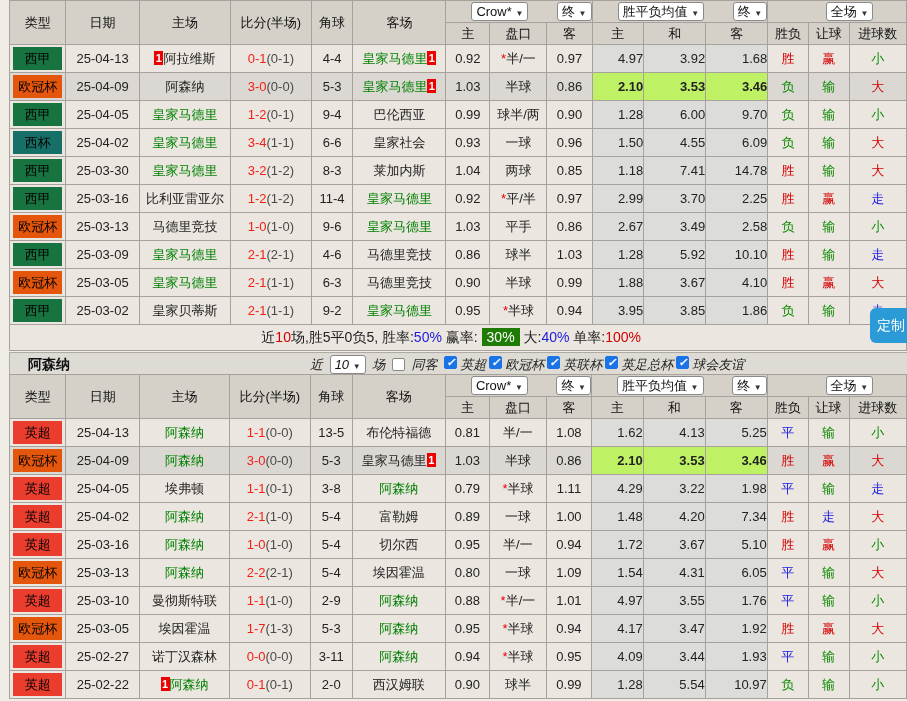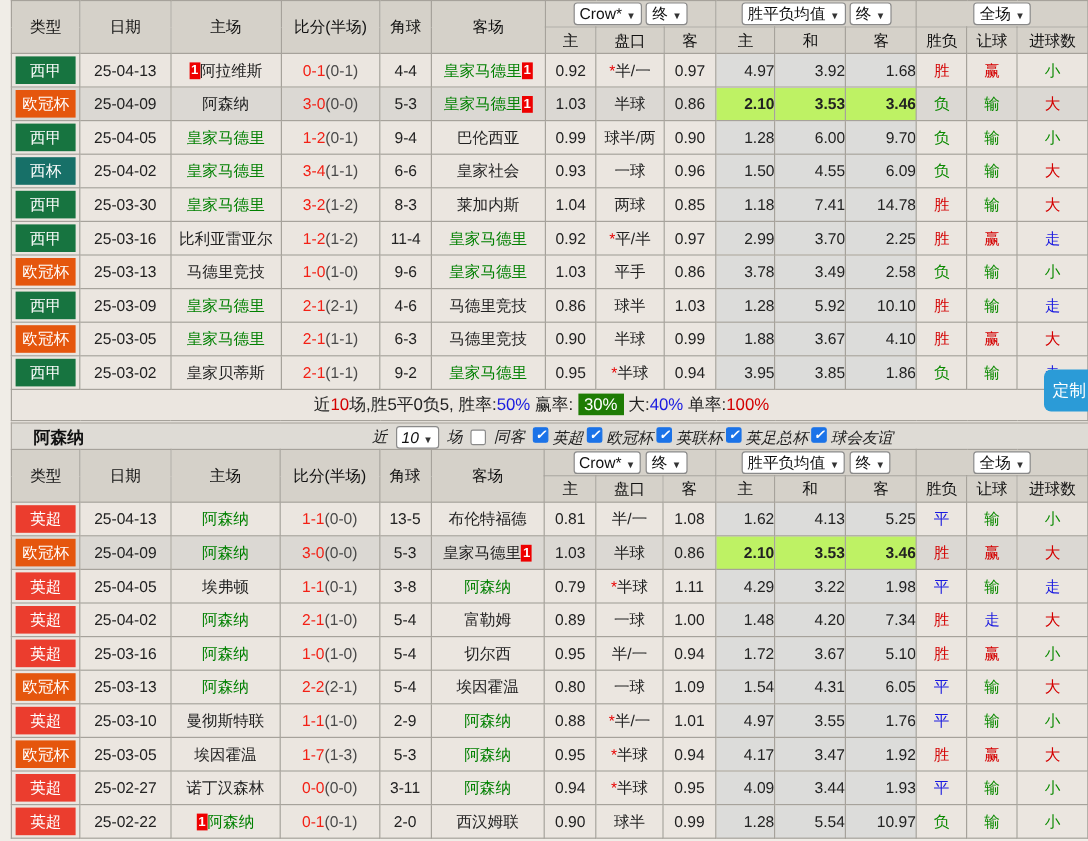--- a/index.html
+++ b/index.html
@@ -14,38 +14,38 @@
   #table2 { top:374px; }
   th, td {
     border:1px solid #a6a29b; text-align:center; overflow:hidden;
     white-space:nowrap; font-weight:normal;
   }
   th { background:#d5d1c9; height:22px; font-size:13px; color:#111; }
   td { height:28px; background:#ebe6e0; font-size:13px; }
   td.avg { background:#dcdcda;text-align:right; }
   tr.h2h td { background:#dbd8d3; }
   tr.h2h td.avg { background:#bef264;font-weight:bold; }
-  .badge { display:block; margin:2px 3px; height:23px; line-height:23px; color:#ffffff; }
+  .badge { display:block; margin:2px 3px; height:23px; line-height:23px; color:#000000; }
   .gteam { color:#008000; }
   .team { cursor:pointer; }
   .card {
     display:inline-block; background:#ee0000; color:#fff; font-size:11px;
     font-weight:bold; height:14px; line-height:14px; min-width:9px;
     padding:0 1px; vertical-align:1px;
   }
   .score { color:#f32015; }
   .half  { color:#4a4a4a; }
   .r { color:#d40000; }
   .g { color:#0b8a00; }
   .b { color:#1a1ae0; }
   .star { color:#e80000; }
   .sel {
     display:inline-block; background:#fff; border:1px solid #8a8a8a;
     border-radius:3px; padding:0 4px; height:19px; line-height:17px;
-    font-size:13px; color:#111; vertical-align:middle; cursor:default;
+    font-size:13px; color:#111; vertical-align:middle; cursor:default;margin-left:25px;
   }
   .chev { font-size:8px; color:#333; font-weight:normal; }
   .summary td {
     height:26px; text-align:right; padding-right:265px; font-size:14px;
     background:#ebe6e0;
   }
   .wg { background:#1e7c04; color:#fff; padding:1px 5px; }
   .custom-btn {
     position:absolute; left:870px; top:308px; width:56px; height:35px;
     background:#2b9bd7; color:#fff; border:none; border-radius:6px;
@@ -236,21 +236,21 @@
             <span class="badge" style="background: rgb(229, 86, 13);">欧冠杯</span>
           </td>
           <td>25-03-13</td>
           <td><span class="team">马德里竞技</span></td>
           <td><span class="score">1-0</span><span class="half">(1-0)</span></td>
           <td>9-6</td>
           <td><span class="team gteam">皇家马德里</span></td>
           <td>1.03</td>
           <td>平手</td>
           <td>0.86</td>
-          <td class="avg">3.78</td>
+          <td class="avg">2.67</td>
           <td class="avg">3.49</td>
           <td class="avg">2.58</td>
           <td class="g">负</td>
           <td class="g">输</td>
           <td class="g">小</td>
         </tr>
         <tr>
           <td>
             <span class="badge" style="background: rgb(23, 116, 64);">西甲</span>
           </td>

